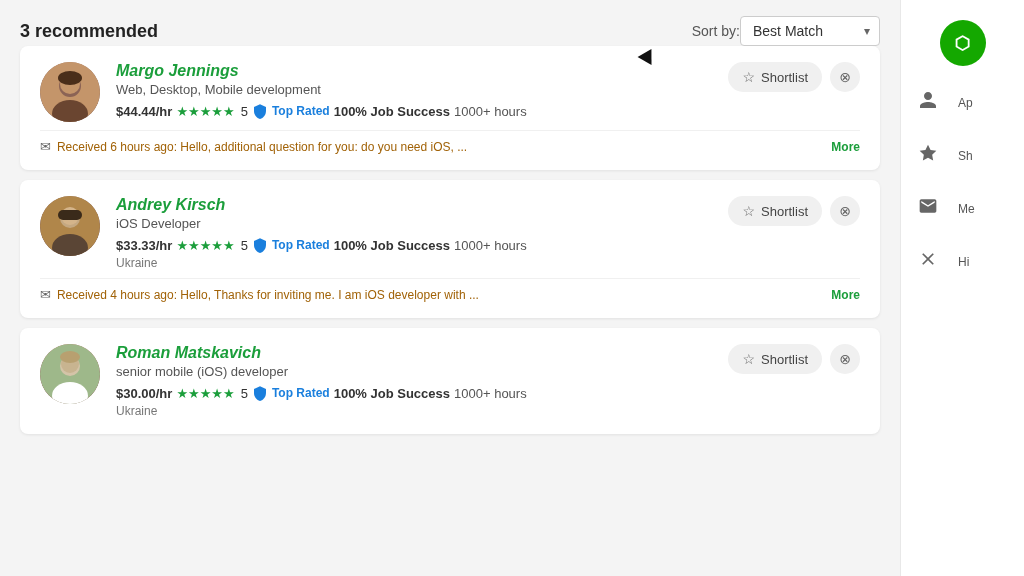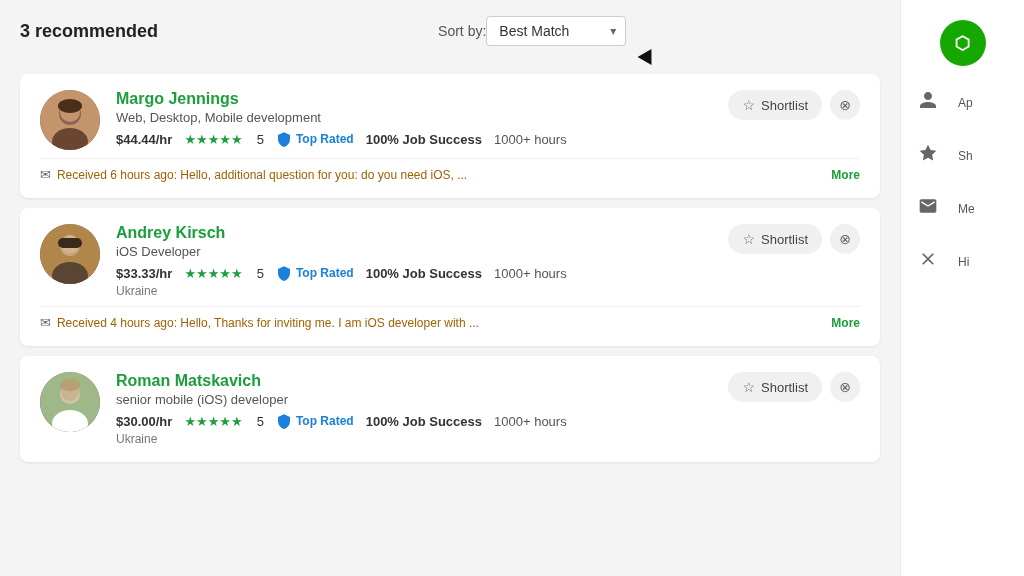--- a/index.html
+++ b/index.html
@@ -16,22 +16,22 @@
       width: 900px;
       height: 576px;
       background: #f4f4f4;
       padding: 16px 20px;
       position: relative;
     }
 
     .header-bar {
       display: flex;
       align-items: center;
-      justify-content: flex-start;
-      margin-bottom: 28px;
+      justify-content: space-between;
+      margin-bottom: 0;
     }
 
     .recommended-count {
       font-size: 18px;
       font-weight: 600;
       color: #222;
     }
 
     .sort-container {
       display: flex;
@@ -130,32 +130,33 @@
     .candidate-info {
       flex: 1;
     }
 
     .candidate-name {
       font-size: 16px;
       font-weight: 600;
       color: #1b9e3b;
       margin-bottom: 2px;
       cursor: pointer;
+      font-style: italic;
     }
 
     .candidate-title {
       font-size: 13px;
       color: #555;
       margin-bottom: 6px;
     }
 
     .stats-row {
       display: flex;
       align-items: center;
-      gap: 12px;
+      gap: 4px;
       font-size: 13px;
       color: #333;
       flex-wrap: wrap;
     }
 
     .rate {
       font-weight: 600;
       color: #333;
       font-size: 13px;
     }

